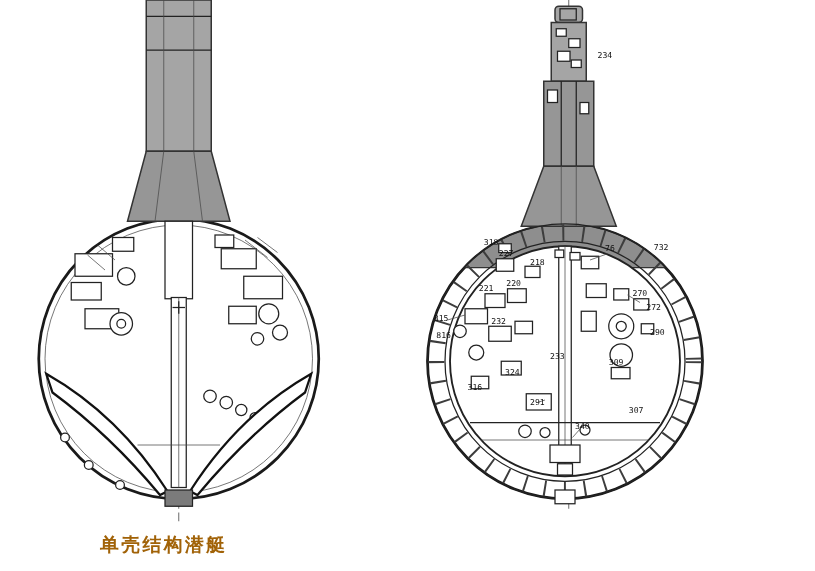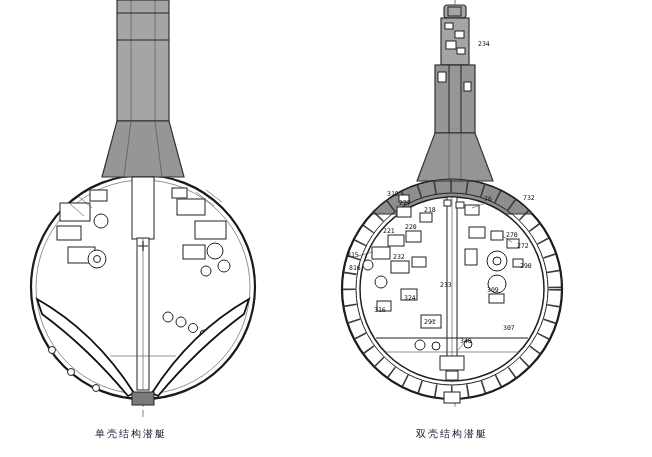--- a/index.html
+++ b/index.html
@@ -12,22 +12,22 @@
   .s1t{stroke:#4a4a4a;stroke-width:0.6;fill:none;}
   .cl{stroke:#555555;stroke-width:0.7;stroke-dasharray:7 3;fill:none;}
   .grayfill{fill:#a5a5a5;stroke:#333333;stroke-width:1.2;}
   .grayfill2{fill:#969696;stroke:#333333;stroke-width:1.2;}
   .eq{fill:#ffffff;stroke:#222222;stroke-width:1;}
   .band{fill:#ffffff;stroke:#111111;stroke-width:1.8;}
   .keel{fill:#7b7b7b;stroke:#222222;stroke-width:1;}
   .cap{fill:#8e8e8e;stroke:#333333;stroke-width:1;}
   .ringdash{fill:none;stroke:#3d3d3d;stroke-width:13;stroke-dasharray:1.6 14.5;}
   .plabel{font:6.5px "DejaVu Sans Mono",monospace;fill:#111111;}
-  .caption{position:absolute;transform:translateX(-50%);font-weight:normal;font-size:10px;
-           letter-spacing:2px;color:#0f172a;white-space:nowrap;}
+  .caption{position:absolute;transform:translateX(-50%);font-weight:bold;font-size:15px;
+           letter-spacing:2px;color:#a16207;white-space:nowrap;}
 </style>
 </head>
 <body>
 
 <div class="stage">
   <svg width="652" height="457" viewBox="0 0 652 457">
 
     <g>
       <line x1="143" y1="0" x2="143" y2="418" class="cl"></line>
 
@@ -194,14 +194,13 @@
           <text x="506" y="237" class="plabel">270</text>
           <text x="517" y="248" class="plabel">272</text>
           <text x="520" y="268" class="plabel">290</text>
           <text x="487" y="292" class="plabel">309</text>
           <text x="503" y="330" class="plabel">307</text>
         </g>
     </g>
   </svg>
 
   <div class="caption" style="left:131px;top:427px;">单壳结构潜艇</div>
-  <div class="caption" style="left:452px;top:427px;">双壳结构潜艇</div>
 </div>
 
 </body></html>

